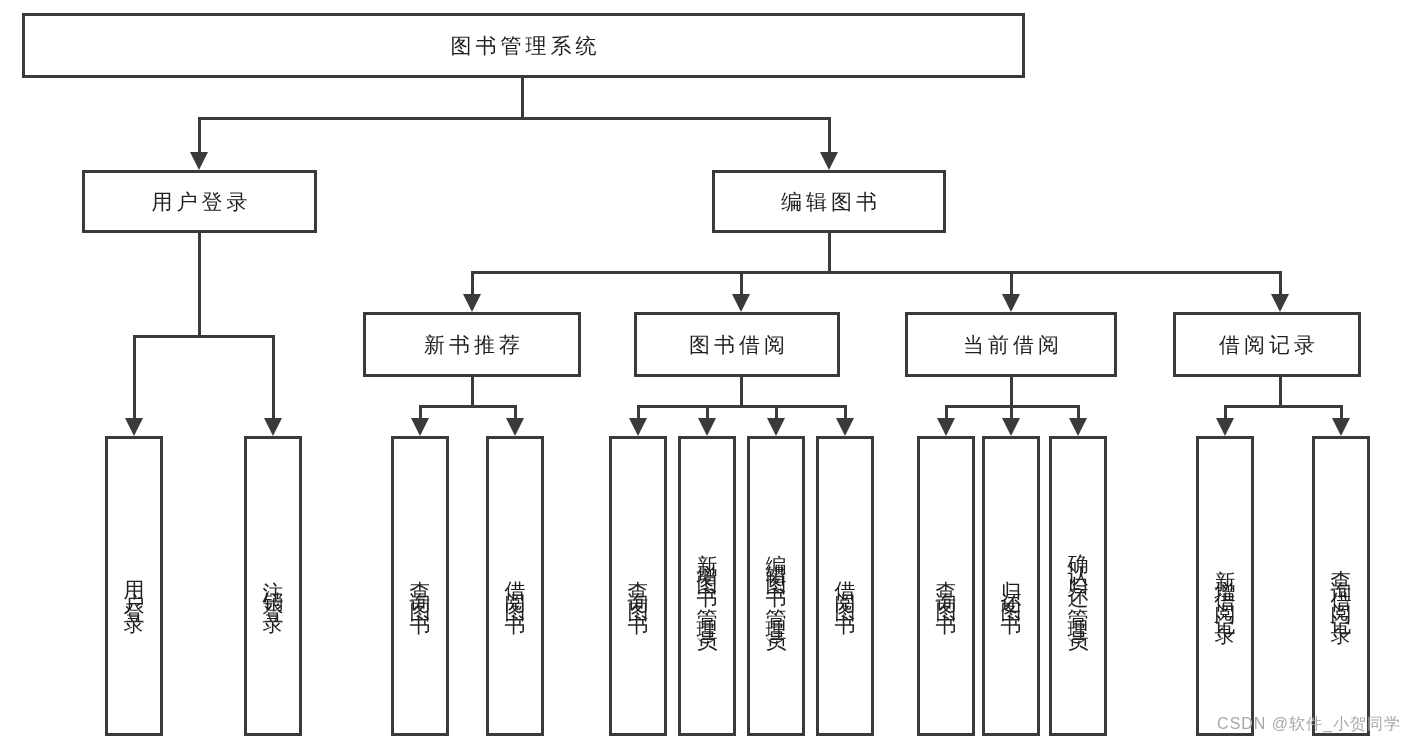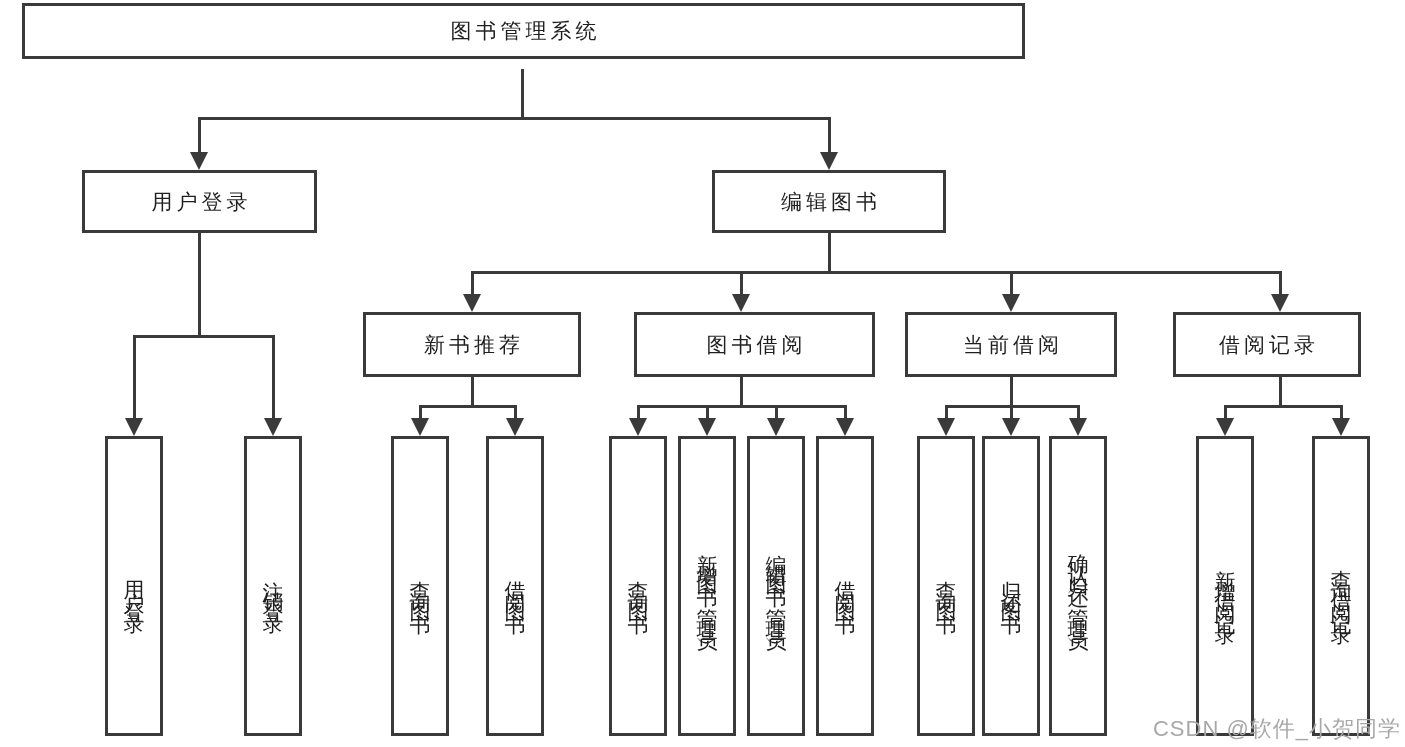--- a/index.html
+++ b/index.html
@@ -64,21 +64,21 @@
     text-orientation: mixed;
     font-size: 21px;
     letter-spacing: 11px;
     color: var(--text);
     white-space: nowrap;
   }
   .watermark {
     position: absolute;
     top: 714px;
     right: 4px;
-    font-size: 22px;
+    font-size: 16px;
     letter-spacing: 1px;
     color: var(--watermark);
     z-index: 5;
     white-space: nowrap;
   }
 </style>
 </head>
 <body>
 
 <div class="canvas">
@@ -135,35 +135,35 @@
   <div class="arr" style="left:1002px;top:418px"></div>
   <div class="arr" style="left:1069px;top:418px"></div>
 
   <div class="vl" style="left:1279px;top:377px;height:30px"></div>
   <div class="hl" style="left:1224px;top:405px;width:119px"></div>
   <div class="vl" style="left:1224px;top:405px;height:16px"></div>
   <div class="vl" style="left:1340px;top:405px;height:16px"></div>
   <div class="arr" style="left:1216px;top:418px"></div>
   <div class="arr" style="left:1332px;top:418px"></div>
 
-  <div class="hbox" style="left:22px;top:3px;width:1003px;height:56px">
+  <div class="hbox" style="left:22px;top:13px;width:1003px;height:65px">
     <span>图书管理系统</span>
   </div>
 
   <div class="hbox" style="left:82px;top:170px;width:235px;height:63px">
     <span>用户登录</span>
   </div>
   <div class="hbox" style="left:712px;top:170px;width:234px;height:63px">
     <span>编辑图书</span>
   </div>
 
   <div class="hbox" style="left:363px;top:312px;width:218px;height:65px">
     <span>新书推荐</span>
   </div>
-  <div class="hbox" style="left:634px;top:312px;width:241px;height:65px">
+  <div class="hbox" style="left:634px;top:312px;width:206px;height:65px">
     <span>图书借阅</span>
   </div>
   <div class="hbox" style="left:905px;top:312px;width:212px;height:65px">
     <span>当前借阅</span>
   </div>
   <div class="hbox" style="left:1173px;top:312px;width:188px;height:65px">
     <span>借阅记录</span>
   </div>
 
   <div class="leaf" style="left:105px">

